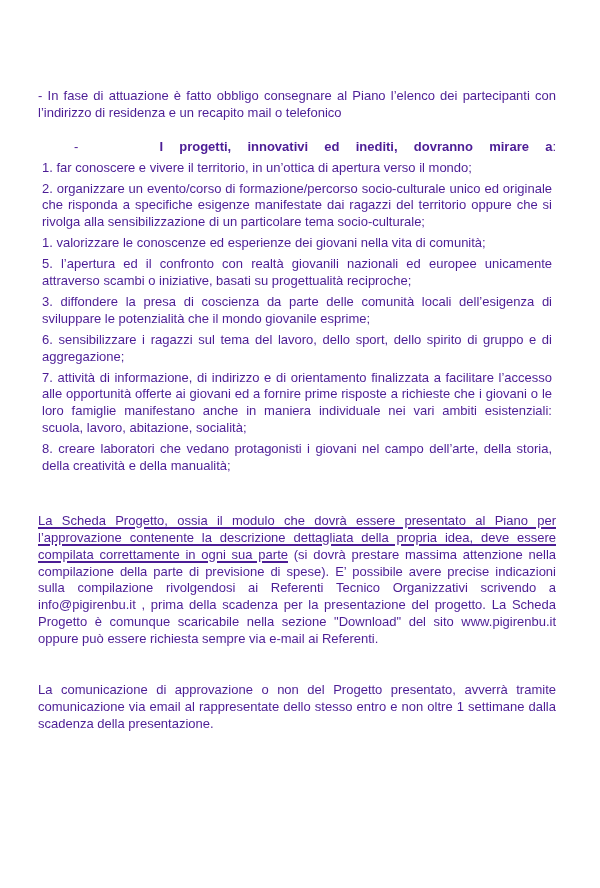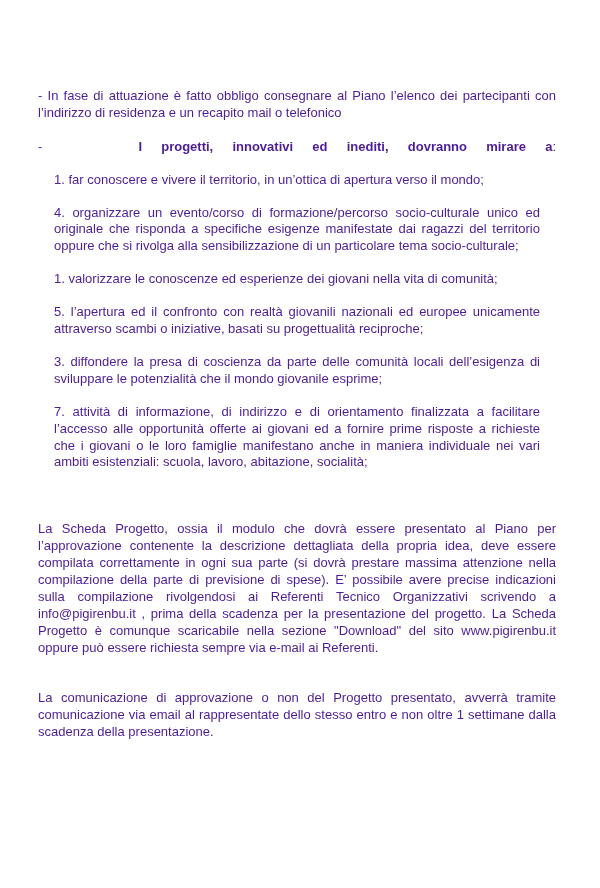--- a/index.html
+++ b/index.html
@@ -3,45 +3,47 @@
 <meta charset="utf-8">
 <style>
   html, body { margin: 0; padding: 0; background: #ffffff; }
   body { width: 600px; height: 888px; position: relative; overflow: hidden; }
   .page {
     position: absolute; left: 38px; top: 88px; width: 518px;
     font-family: "Liberation Sans", sans-serif;
     font-size: 13px; line-height: 16.9px; color: #4c1d95;
   }
   p { margin: 0; text-align: justify; }
-  .justify-last { text-align-last: justify; }
+  .justify-last { text-align-last: justify; margin-left: 36px; }
   .gap1 { height: 16.9px; }
   .gap3 { height: 33.8px; }
   .bold { font-weight: bold; }
-  .u { text-decoration-thickness: 2px; text-underline-offset: 2px; }
-  .item { margin: 16px; text-align: justify; }
+  .u { text-decoration: underline; text-decoration-thickness: 2px; text-underline-offset: 2px; }
+  .item { margin: 4px; text-align: justify; }
 </style>
 </head>
 <body>
 
 <div class="page">
 
   <p>- In fase di attuazione è fatto obbligo consegnare al Piano l’elenco dei partecipanti con l’indirizzo di residenza e un recapito mail o telefonico</p>
 
   <div class="gap1"></div>
 
   <p class="justify-last"><span>-</span>&nbsp;&nbsp;&nbsp;&nbsp; <span class="bold">I progetti, innovativi ed inediti, dovranno mirare a</span><span>:</span></p>
 
   <div>
     <p class="item">1. far conoscere e vivere il territorio, in un’ottica di apertura verso il mondo;</p>
-    <p class="item">4. organizzare un evento/corso di formazione/percorso socio-culturale unico ed originale che risponda a specifiche esigenze manifestate dai ragazzi del territorio oppure che si rivolga alla sensibilizzazione di un particolare tema socio-culturale;</p>
+    <p class="item">2. organizzare un evento/corso di formazione/percorso socio-culturale unico ed originale che risponda a specifiche esigenze manifestate dai ragazzi del territorio oppure che si rivolga alla sensibilizzazione di un particolare tema socio-culturale;</p>
     <p class="item">1. valorizzare le conoscenze ed esperienze dei giovani nella vita di comunità;</p>
     <p class="item">5. l’apertura ed il confronto con realtà giovanili nazionali ed europee unicamente attraverso scambi o iniziative, basati su progettualità reciproche;</p>
     <p class="item">3. diffondere la presa di coscienza da parte delle comunità locali dell’esigenza di sviluppare le potenzialità che il mondo giovanile esprime;</p>
+    <p class="item">6. sensibilizzare i ragazzi sul tema del lavoro, dello sport, dello spirito di gruppo e di aggregazione;</p>
     <p class="item">7. attività di informazione, di indirizzo e di orientamento finalizzata a facilitare l’accesso alle opportunità offerte ai giovani ed a fornire prime risposte a richieste che i giovani o le loro famiglie manifestano anche in maniera individuale nei vari ambiti esistenziali: scuola, lavoro, abitazione, socialità;</p>
+    <p class="item">8. creare laboratori che vedano protagonisti i giovani nel campo dell’arte, della storia, della creatività e della manualità;</p>
   </div>
 
   <div class="gap3"></div>
 
   <p><span class="u">La Scheda Progetto, ossia il modulo che dovrà essere presentato al Piano per l’approvazione contenente la descrizione dettagliata della propria idea, deve essere compilata correttamente in ogni sua parte</span><span> (si dovrà prestare massima attenzione nella compilazione della parte di previsione di spese). E’ possibile avere precise indicazioni sulla compilazione rivolgendosi ai Referenti Tecnico Organizzativi scrivendo a info@pigirenbu.it , prima della scadenza per la presentazione del progetto. La Scheda Progetto è comunque scaricabile nella sezione "Download" del sito www.pigirenbu.it oppure può essere richiesta sempre via e-mail ai Referenti.</span></p>
 
   <div class="gap1"></div>
 
 
   <div class="gap1"></div>

